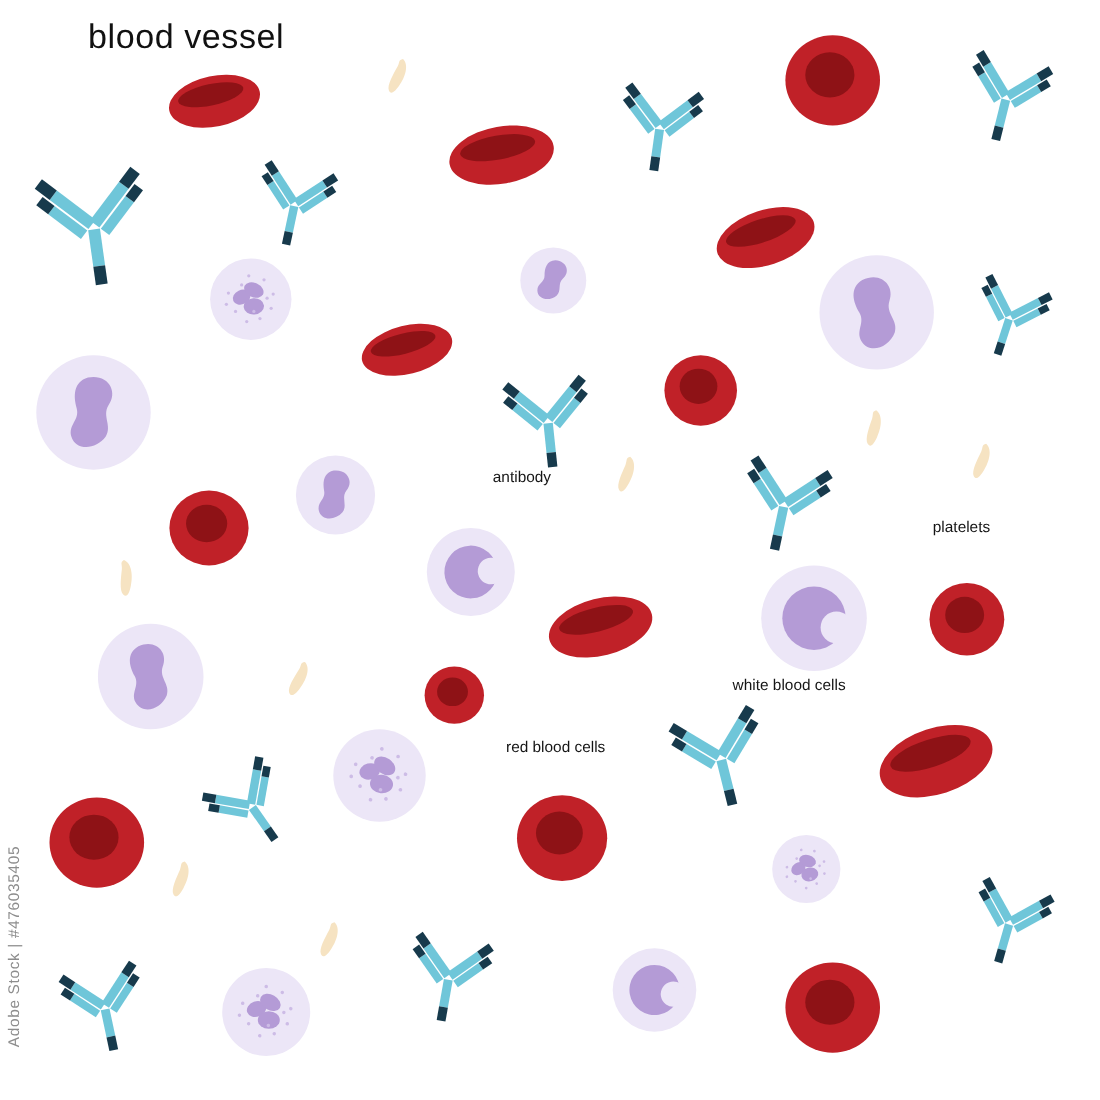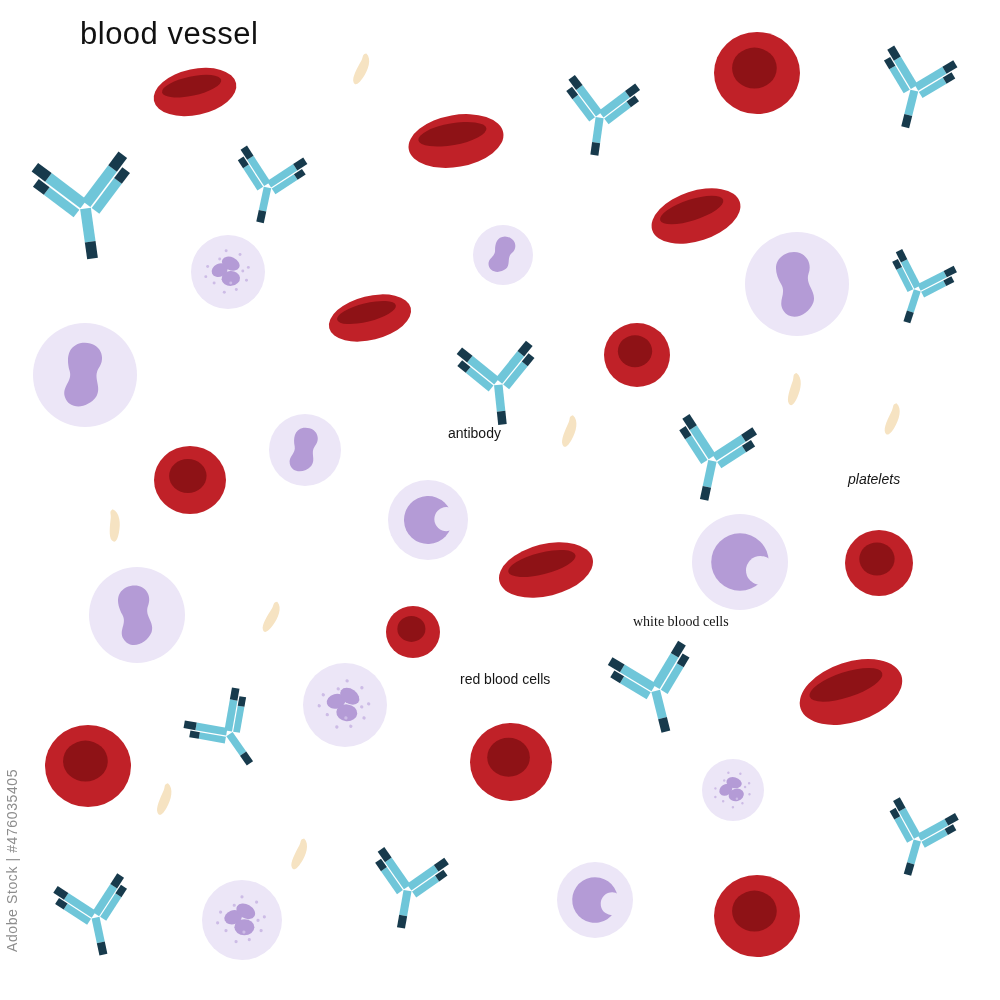--- a/index.html
+++ b/index.html
@@ -369,18 +369,18 @@
         <line x1="-1" y1="-1" x2="-27" y2="-27" stroke="#6fc6d9" stroke-width="9"></line>
         <line x1="-27" y1="-27" x2="-37" y2="-37" stroke="#173a4c" stroke-width="9"></line>
         <line x1="-8" y1="6" x2="-30" y2="-16" stroke="#6fc6d9" stroke-width="8"></line>
         <line x1="-30" y1="-16" x2="-38" y2="-24" stroke="#173a4c" stroke-width="8"></line>
       </g>
     </svg>
 
   <div class="title">blood vessel</div>
 
   <div class="dlabel" style="left: 448px; top: 425px;">antibody</div>
-  <div class="dlabel" style="left: 848px; top: 471px; font-style: italic;">platelets</div>
-  <div class="dlabel" style="left: 633px; top: 614px; font-family: Liberation Serif, serif;">white blood cells</div>
+  <div class="dlabel" style="left: 848px; top: 471px;">platelets</div>
+  <div class="dlabel" style="left: 666px; top: 614px;">white blood cells</div>
   <div class="dlabel" style="left: 448px; top: 671px; margin-left: 12px;">red blood cells</div>
 
   <div class="watermark">Adobe Stock | #476035405</div>
 </div>
 
 </body></html>

